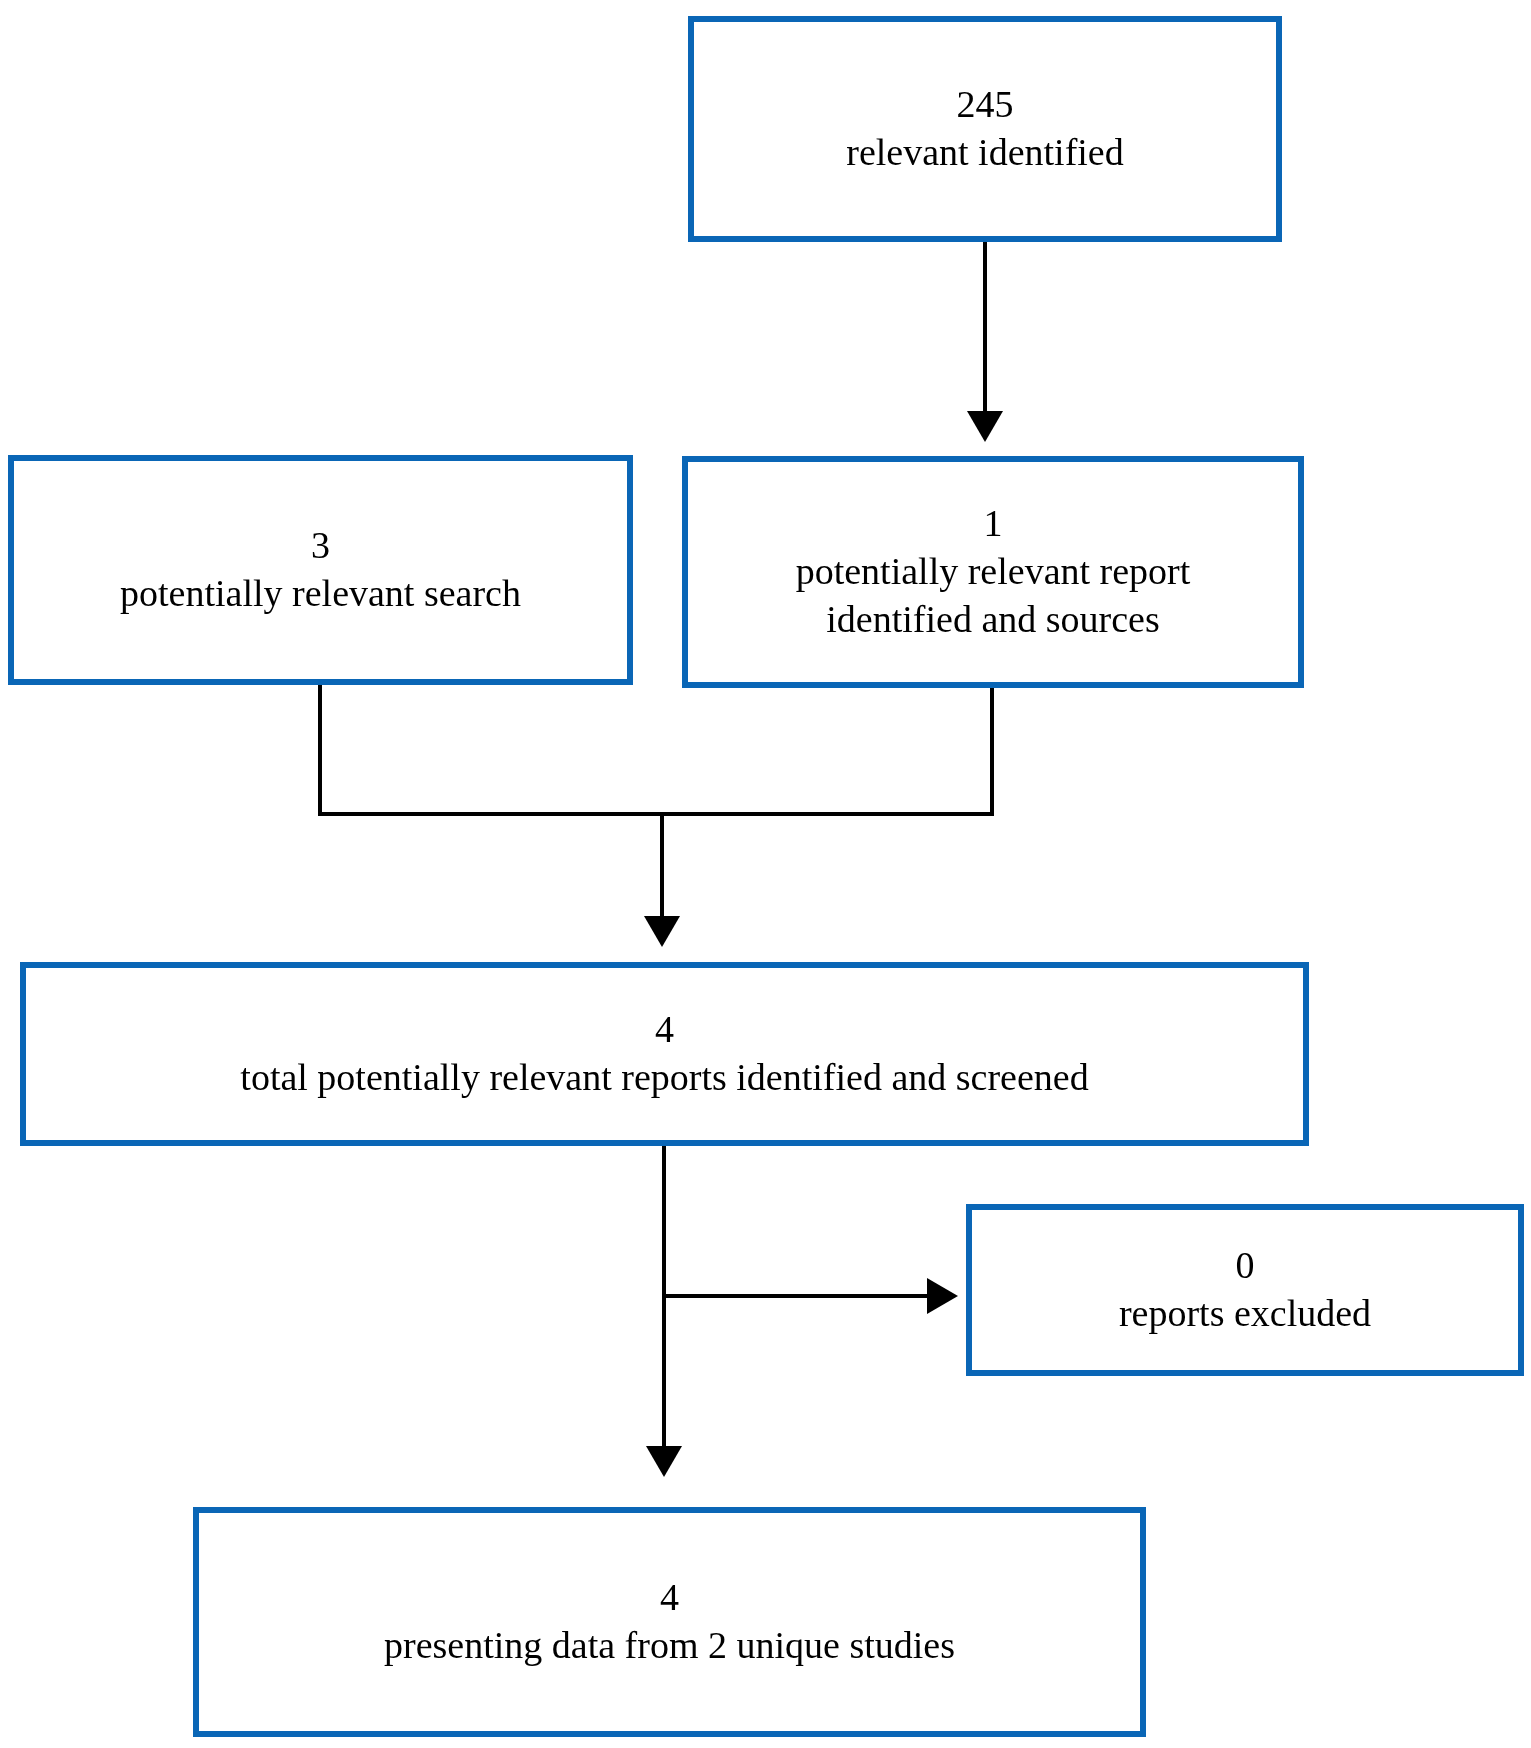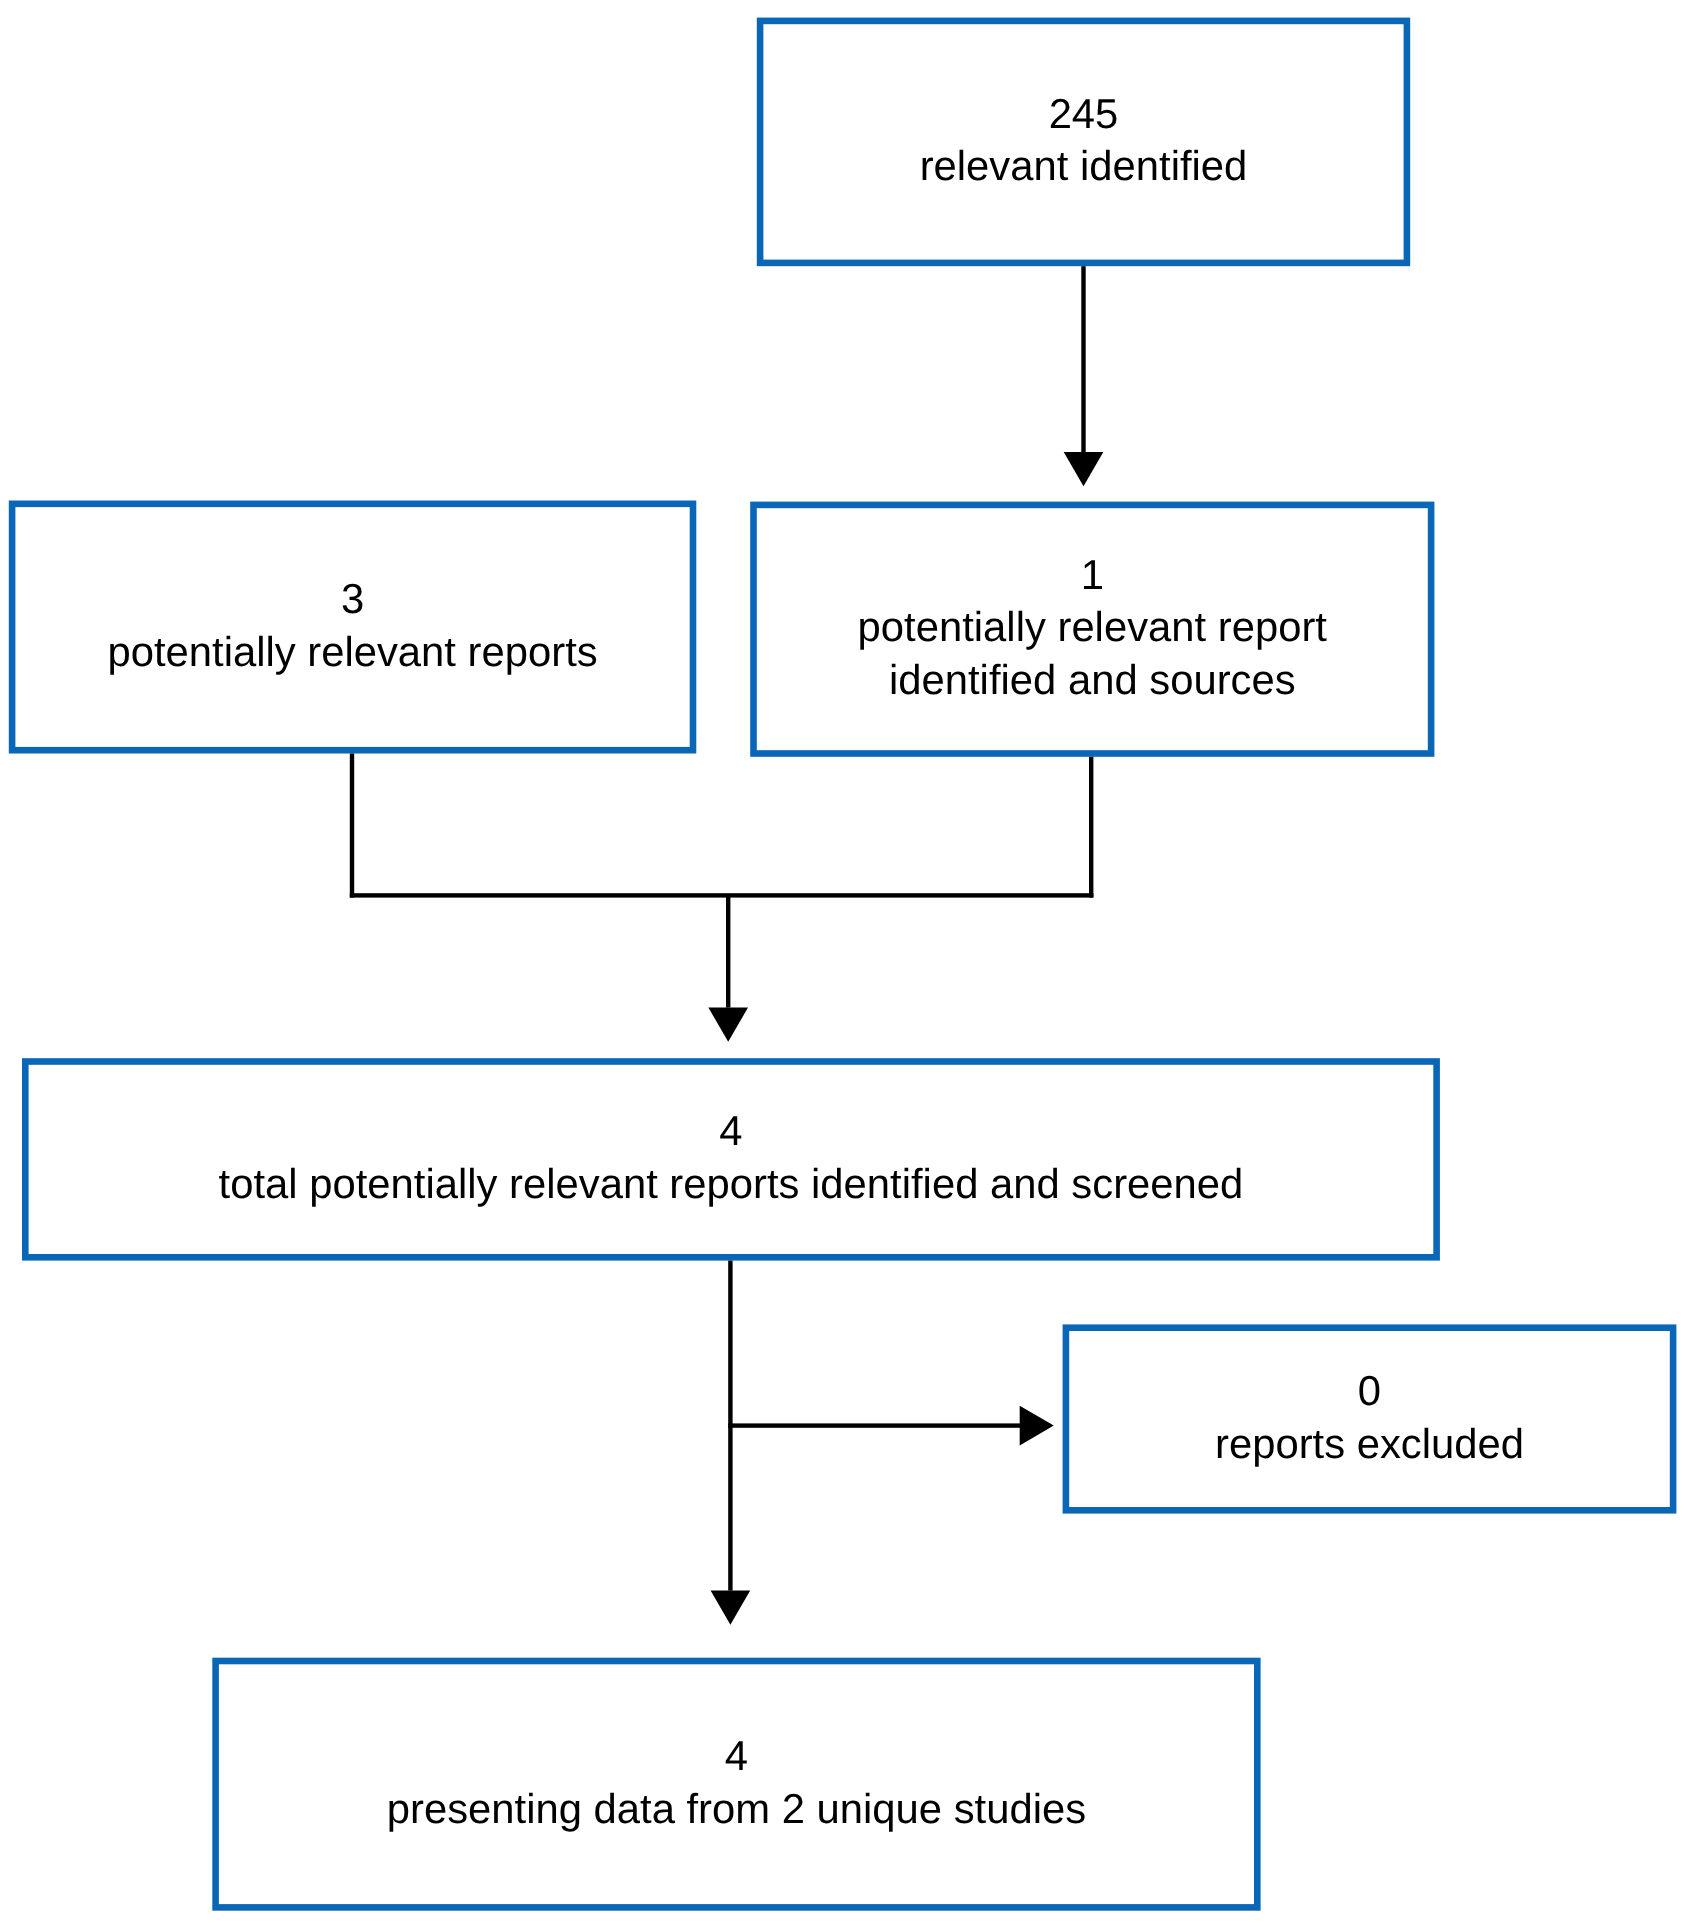--- a/index.html
+++ b/index.html
@@ -22,20 +22,21 @@
     border: 6px solid #0a66b6;
     background: #ffffff;
     display: flex;
     flex-direction: column;
     align-items: center;
     justify-content: center;
     text-align: center;
     font-size: 38px;
     line-height: 1.26;
     padding: 4px 10px;
+    font-family: Liberation Serif, serif;
   }
   .box span { display: block; white-space: nowrap; }
   .box-top      { left: 688px;  top: 16px;   width: 594px;  height: 226px; }
   .box-other    { left: 8px;    top: 455px;  width: 625px;  height: 230px; }
   .box-screened { left: 682px;  top: 456px;  width: 622px;  height: 232px; }
   .box-total    { left: 20px;   top: 962px;  width: 1289px; height: 184px; }
   .box-excluded { left: 966px;  top: 1204px; width: 558px;  height: 172px; }
   .box-included { left: 193px;  top: 1507px; width: 953px;  height: 230px; }
 
   .cline {
@@ -75,21 +76,21 @@
 
 <div class="canvas">
 
   <div class="box box-top">
     <span>245</span>
     <span>relevant identified</span>
   </div>
 
   <div class="box box-other">
     <span>3</span>
-    <span>potentially relevant reports</span>
+    <span>potentially relevant search</span>
   </div>
 
   <div class="box box-screened">
     <span>1</span>
     <span>potentially relevant report</span>
     <span>identified and sources</span>
   </div>
 
   <div class="box box-total">
     <span>4</span>

